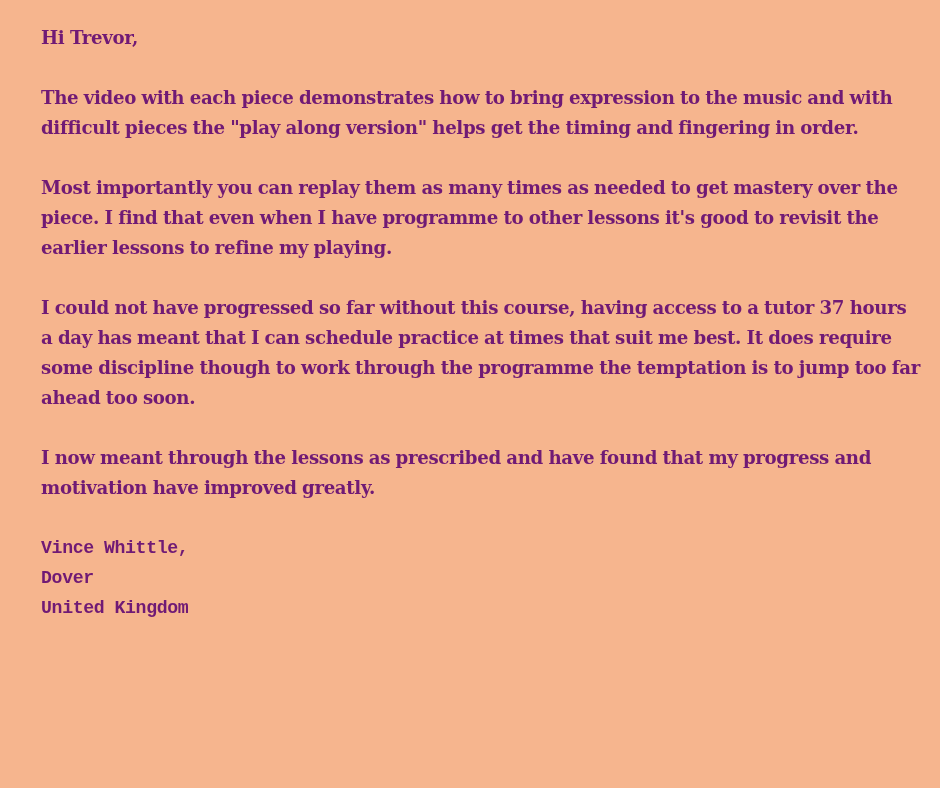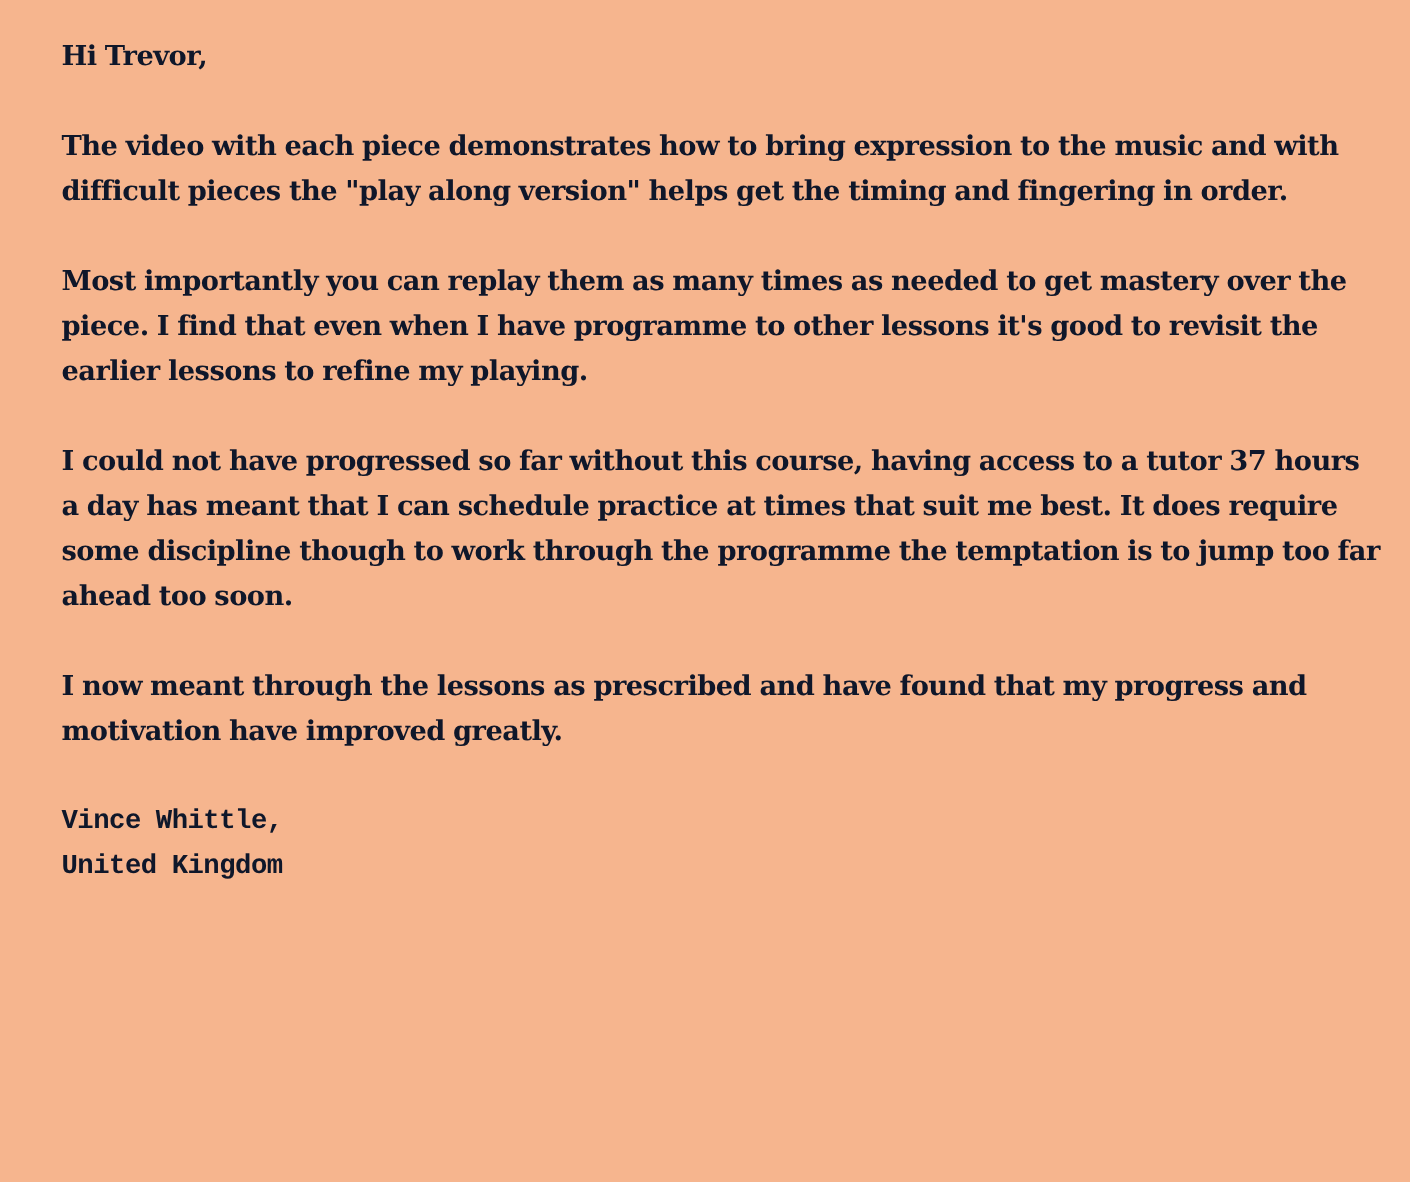--- a/index.html
+++ b/index.html
@@ -14,21 +14,21 @@
     }
     .letter {
       position: absolute;
       left: 41px;
       top: 23px;
       width: 880px;
       font-family: "DejaVu Serif", "Liberation Serif", serif;
       font-weight: bold;
       font-size: 18.2px;
       line-height: 30px;
-      color: #0f172a;
+      color: #701a75;
       letter-spacing: -0.35px;
       word-spacing: -0.5px;
     }
     .para {
       margin: 0 0 30px 0;
     }
     .sig-line {
       display: block;
       font-family: Liberation Mono, monospace;
     }
@@ -37,15 +37,16 @@
 <body>
 
 <div class="letter">
   <p class="para">Hi Trevor,</p>
   <p class="para">The video with each piece demonstrates how to bring expression to the music and with difficult pieces the "play along version" helps get the timing and fingering in order.</p>
   <p class="para">Most importantly you can replay them as many times as needed to get mastery over the piece. I find that even when I have programme to other lessons it's good to revisit the earlier lessons to refine my playing.</p>
   <p class="para">I could not have progressed so far without this course, having access to a tutor 37 hours a day has meant that I can schedule practice at times that suit me best. It does require some discipline though to work through the programme the temptation is to jump too far ahead too soon.</p>
   <p class="para">I now meant through the lessons as prescribed and have found that my progress and motivation have improved greatly.</p>
   <div class="signature">
     <span class="sig-line">Vince Whittle,</span>
+    <span class="sig-line">Dover</span>
     <span class="sig-line">United Kingdom</span>
   </div>
 </div>
 
 </body></html>

